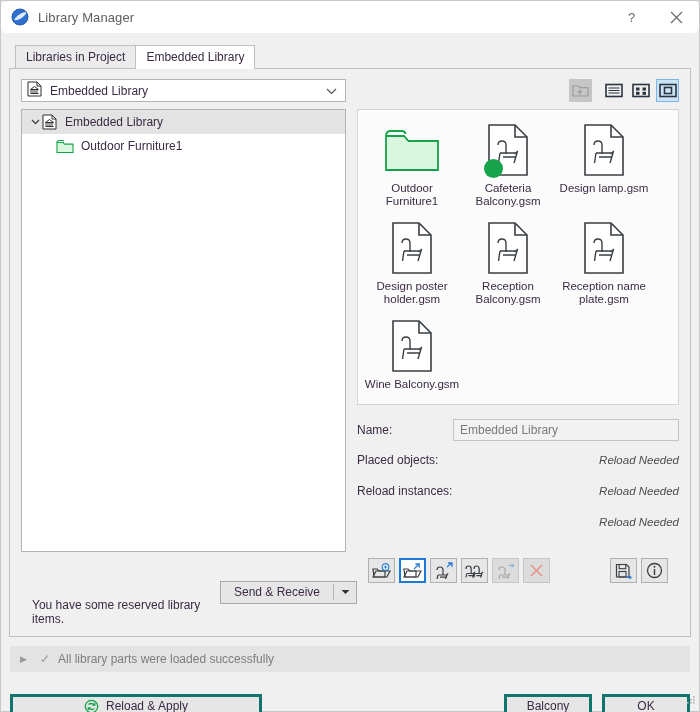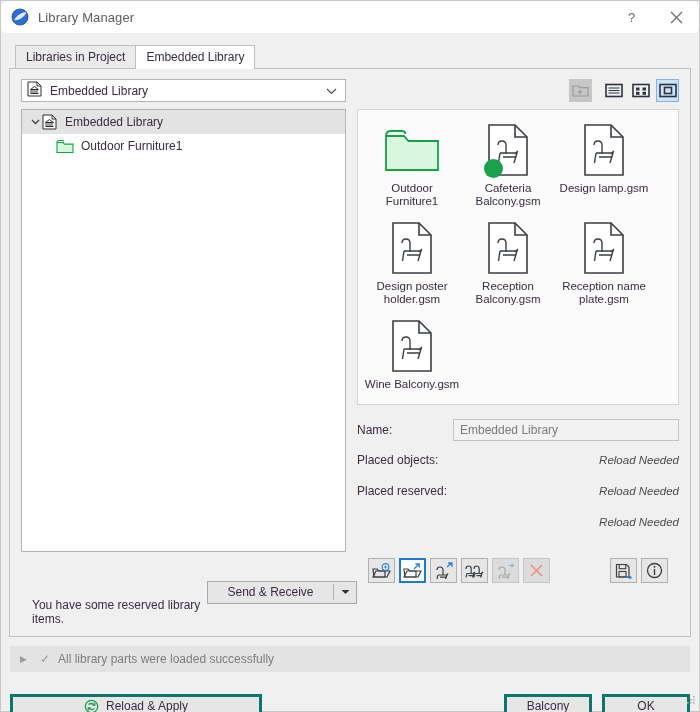--- a/index.html
+++ b/index.html
@@ -142,21 +142,21 @@
     margin-left:auto;font-style:italic;color:#4b4b4b;font-size:11.5px;
   }
   .drow.compact{height:17px;margin-bottom:14px;}
   
   .botband{
     flex:0 0 auto;padding:0 11px 10px 11px;display:flex;align-items:flex-start;
   }
   .bot-left{width:325px;flex:0 0 325px;display:flex;align-items:center;padding-top:6px;}
   .reserved-txt{width:175px;font-size:12px;line-height:14px;color:#3b2b44;margin-top:40px;}
   .sr-btn{
-    margin-left:auto;width:150px;height:23px;box-sizing:border-box;
+    margin-left:auto;width:137px;height:23px;box-sizing:border-box;
     background:#e6e6e6;border:1px solid #a9a9a9;
     display:flex;align-items:center;font-size:12px;
   }
   .sr-btn .sr-lbl{flex:1 1 auto;text-align:center;}
   .sr-btn .sr-div{width:1px;height:16px;background:#b0b0b0;}
   .sr-btn .sr-arrow{width:22px;display:flex;align-items:center;justify-content:center;}
   .bot-right{flex:1 1 auto;margin-left:11px;display:flex;align-items:center;padding-top:6px;}
   .tbtn{
     width:27px;height:25px;box-sizing:border-box;
     background:#e6e6e6;border:1px solid #b0b0b0;
@@ -398,21 +398,21 @@
           <div class="details">
             <div class="drow">
               <span class="dlabel">Name:</span>
               <span class="dfield">Embedded Library</span>
             </div>
             <div class="drow compact">
               <span class="dlabel">Placed objects:</span>
               <span class="dval">Reload Needed</span>
             </div>
             <div class="drow compact">
-              <span class="dlabel">Placed reserved:</span>
+              <span class="dlabel">Reload instances:</span>
               <span class="dval">Reload Needed</span>
             </div>
             <div class="drow compact">
               <span class="dval">Reload Needed</span>
             </div>
           </div>
 
         </div>
       </div>
 

